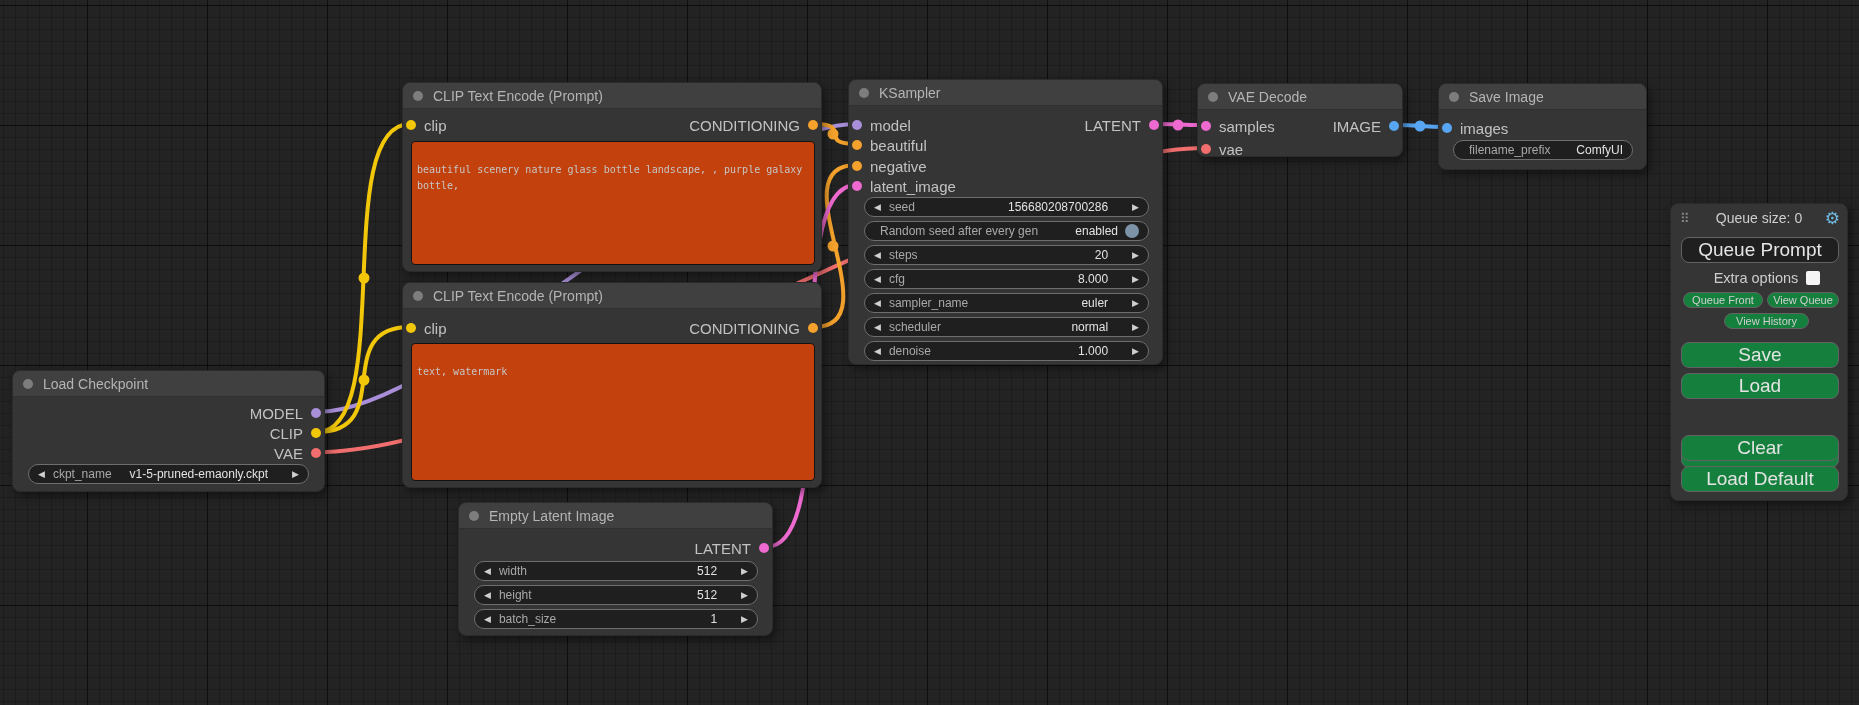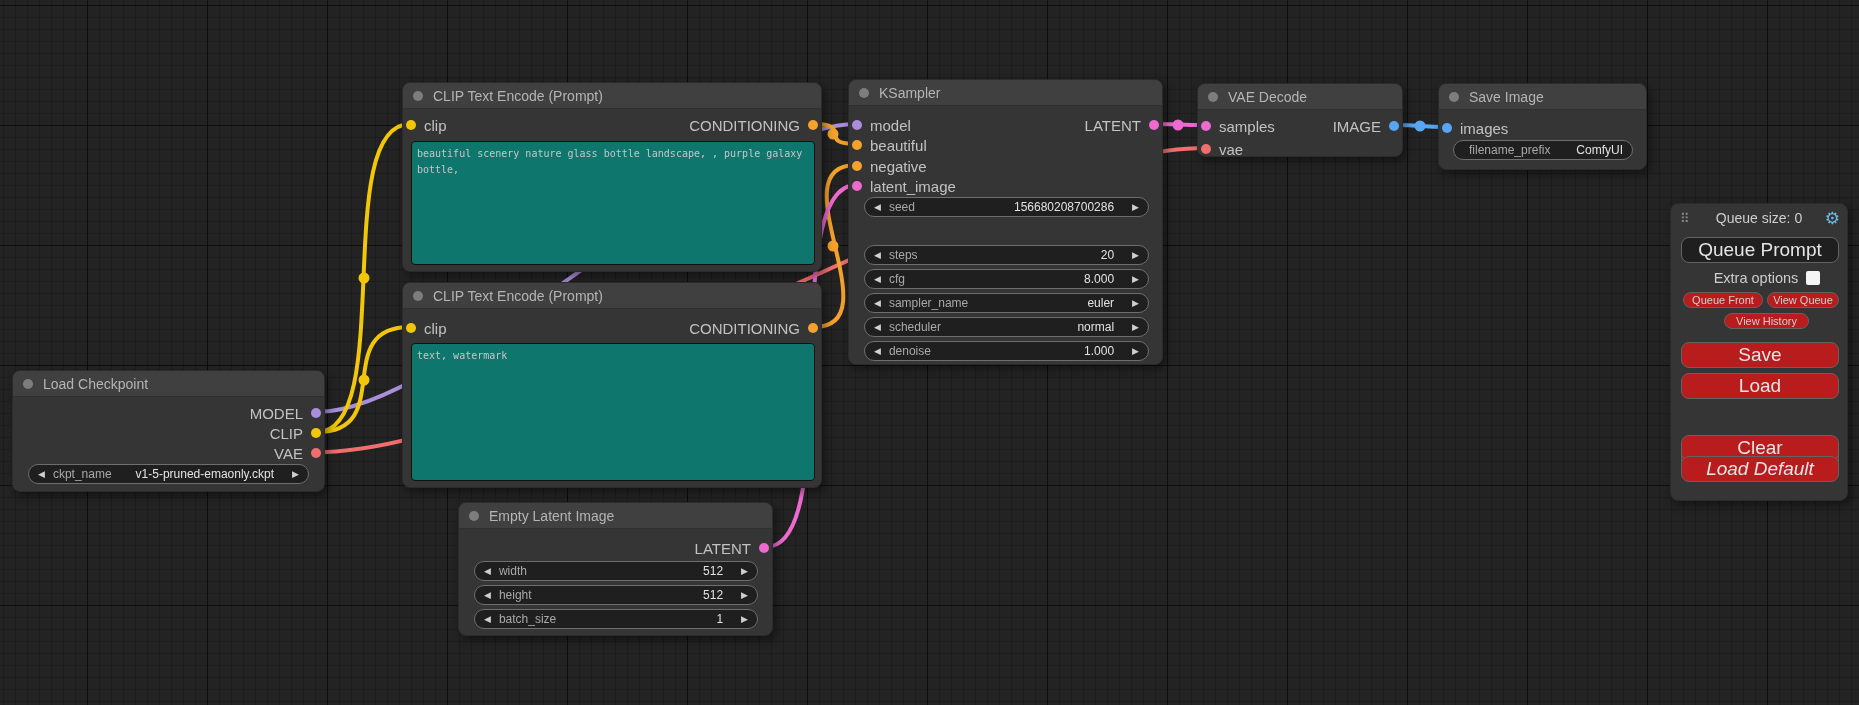--- a/index.html
+++ b/index.html
@@ -41,40 +41,40 @@
 
   .pill {
     position:absolute; height:20px; background:#1f1f1f;
     border:1px solid #6e6e6e; border-radius:10px;
     display:flex; align-items:center; padding:0 9px; overflow:hidden;
   }
   .arr { color:#cfcfcf; font-size:9px; line-height:1; flex:none; }
   .wlabel { color:#a9a9a9; font-size:12px; margin-left:8px; white-space:nowrap; }
   .wlabel.noarr { margin-left:6px; }
   .wvalue { color:#e2e2e2; font-size:12px; margin-left:auto; white-space:nowrap; }
-  .wvalue.prearr { margin-right:18px; }
+  .wvalue.prearr { margin-right:24px; }
   .knob { width:14px; height:14px; border-radius:50%; margin-left:7px; flex:none; }
 
   .txtarea {
-    position:absolute; background:#0f766e; border:1px solid #121212; border-radius:4px;
+    position:absolute; background:#c2410c; border:1px solid #121212; border-radius:4px;
     color:#c6c6c6; font-family:"DejaVu Sans Mono", monospace; font-size:10px;
-    line-height:16px; padding:4px 5px; white-space:pre-wrap; word-break:break-word;
+    line-height:16px; padding:20px 5px; white-space:pre-wrap; word-break:break-word;
   }
 
   .panel {
     position:absolute; z-index:3; background:#353535;
     border:1px solid #2b2b2b; border-radius:8px;
     box-shadow:3px 4px 10px rgba(0,0,0,0.45);
   }
   .phead { position:absolute; left:0; right:0; top:5px; height:20px; text-align:center; }
   .phead .ptitle { color:#cecece; font-size:14px; }
   .handle { position:absolute; left:9px; top:2px; color:#8a8a8a; font-size:13px; letter-spacing:-2px; }
   .gear { position:absolute; right:7px; top:0px; font-size:17px; line-height:20px; }
   .btn {
-    position:absolute; background:#b91c1c; border:1px solid #636363; border-radius:8px;
+    position:absolute; background:#15803d; border:1px solid #636363; border-radius:8px;
     color:#e4e4e4; display:flex; align-items:center; justify-content:center;
     white-space:nowrap; cursor:default;
   }
   .btn.big { left:10px; width:158px; height:26px; font-size:19px; }
   .btn.small { height:16px; font-size:11px; border-radius:9px; color:#cfcfcf; }
   .extra { position:absolute; left:0; right:0; display:flex; align-items:center; justify-content:center; gap:8px;padding-left:16px; }
   .extra .xlabel { color:#cdcdcd; font-size:14.5px; }
   .checkbox { width:14px; height:14px; background:#f5f5f5; border-radius:2px; }
 </style>
 </head>
@@ -210,20 +210,25 @@
     <div class="slot out" style="top:37px">
       <span class="slabel">LATENT</span>
       <span class="sdot" style="background: rgb(238, 106, 208);"></span>
     </div>
     <div class="pill" style="left:15px;top:117px;width:285px;">
       <span class="arr">◀</span>
       <span class="wlabel">seed</span>
       <span class="wvalue prearr">156680208700286</span>
       <span class="arr">▶</span>
     </div>
+    <div class="pill" style="left:15px;top:141px;width:285px;">
+      <span class="wlabel noarr">Random seed after every gen</span>
+      <span class="wvalue">enabled</span>
+      <span class="knob" style="background: rgb(125, 147, 168);"></span>
+    </div>
     <div class="pill" style="left:15px;top:165px;width:285px;">
       <span class="arr">◀</span>
       <span class="wlabel">steps</span>
       <span class="wvalue prearr">20</span>
       <span class="arr">▶</span>
     </div>
     <div class="pill" style="left:15px;top:189px;width:285px;">
       <span class="arr">◀</span>
       <span class="wlabel">cfg</span>
       <span class="wvalue prearr">8.000</span>
@@ -294,16 +299,16 @@
       <span class="xlabel">Extra options</span>
       <span class="checkbox"></span>
     </div>
     <div class="btn small" style="left:12px;top:88px;width:80px;">Queue Front</div>
     <div class="btn small" style="left:96px;top:88px;width:72px;">View Queue</div>
     <div class="btn small" style="left:53px;top:109px;width:85px;">View History</div>
     <div class="btn big" style="top:138px;">Save</div>
     <div class="btn big" style="top:169px;">Load</div>
     <div class="btn big" style="top:204px;margin-top:34px;">Refresh</div>
     <div class="btn big" style="top:231px;">Clear</div>
-    <div class="btn big" style="top:252px;font-style:italic;">Load Default</div>
+    <div class="btn big" style="top:262px;">Load Default</div>
   </div>
 
 </div>
 
 </body></html>

